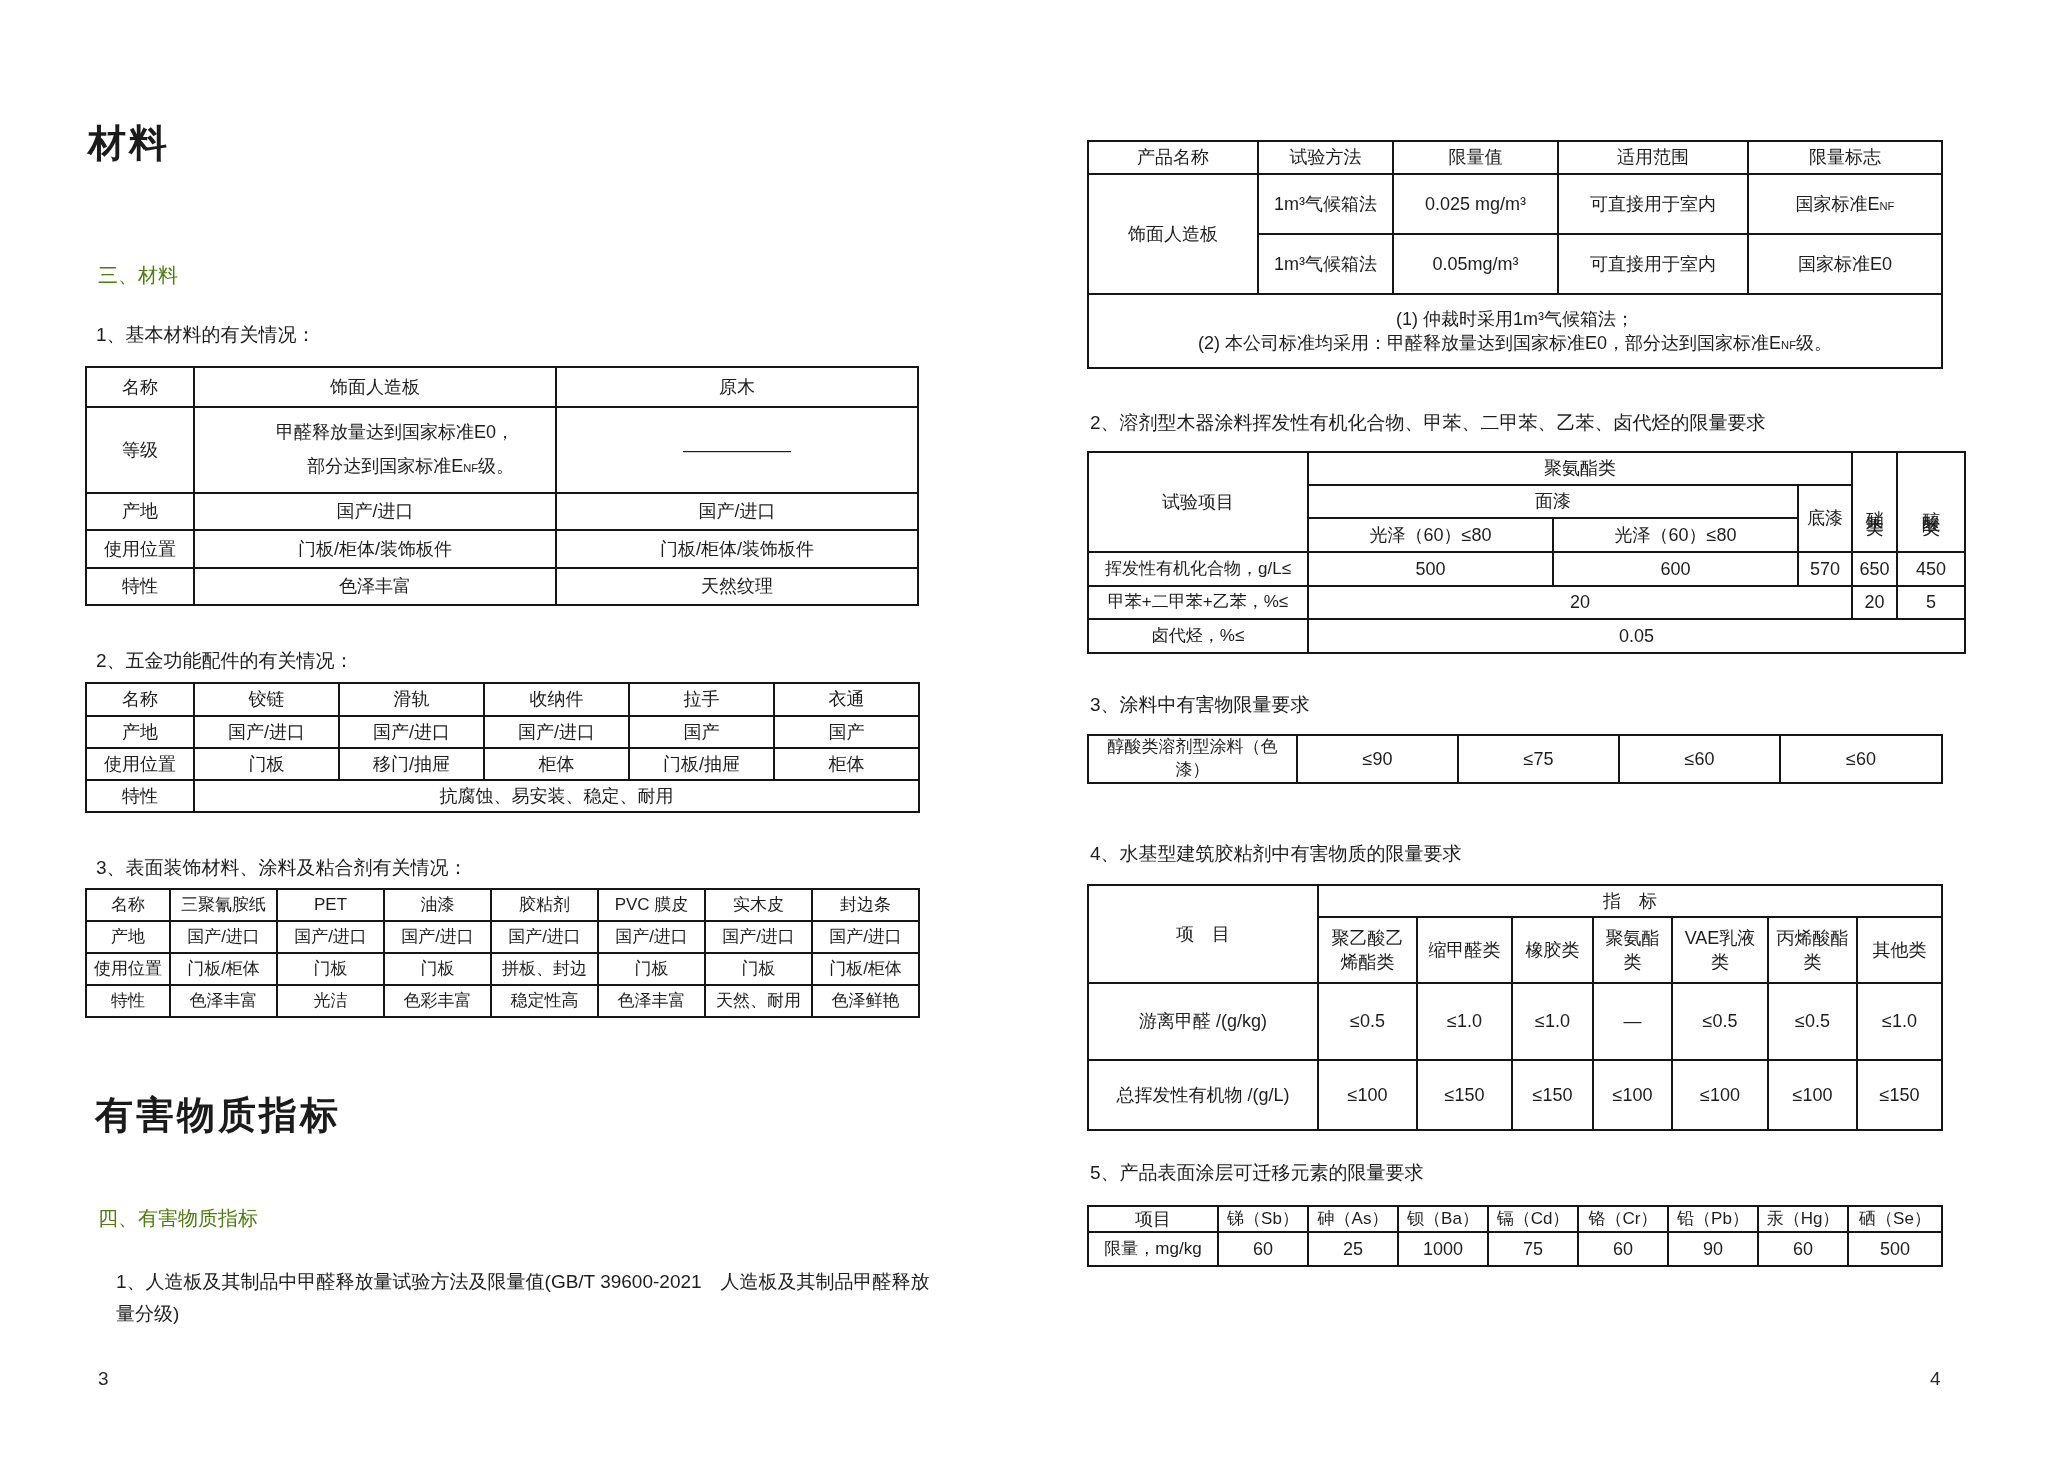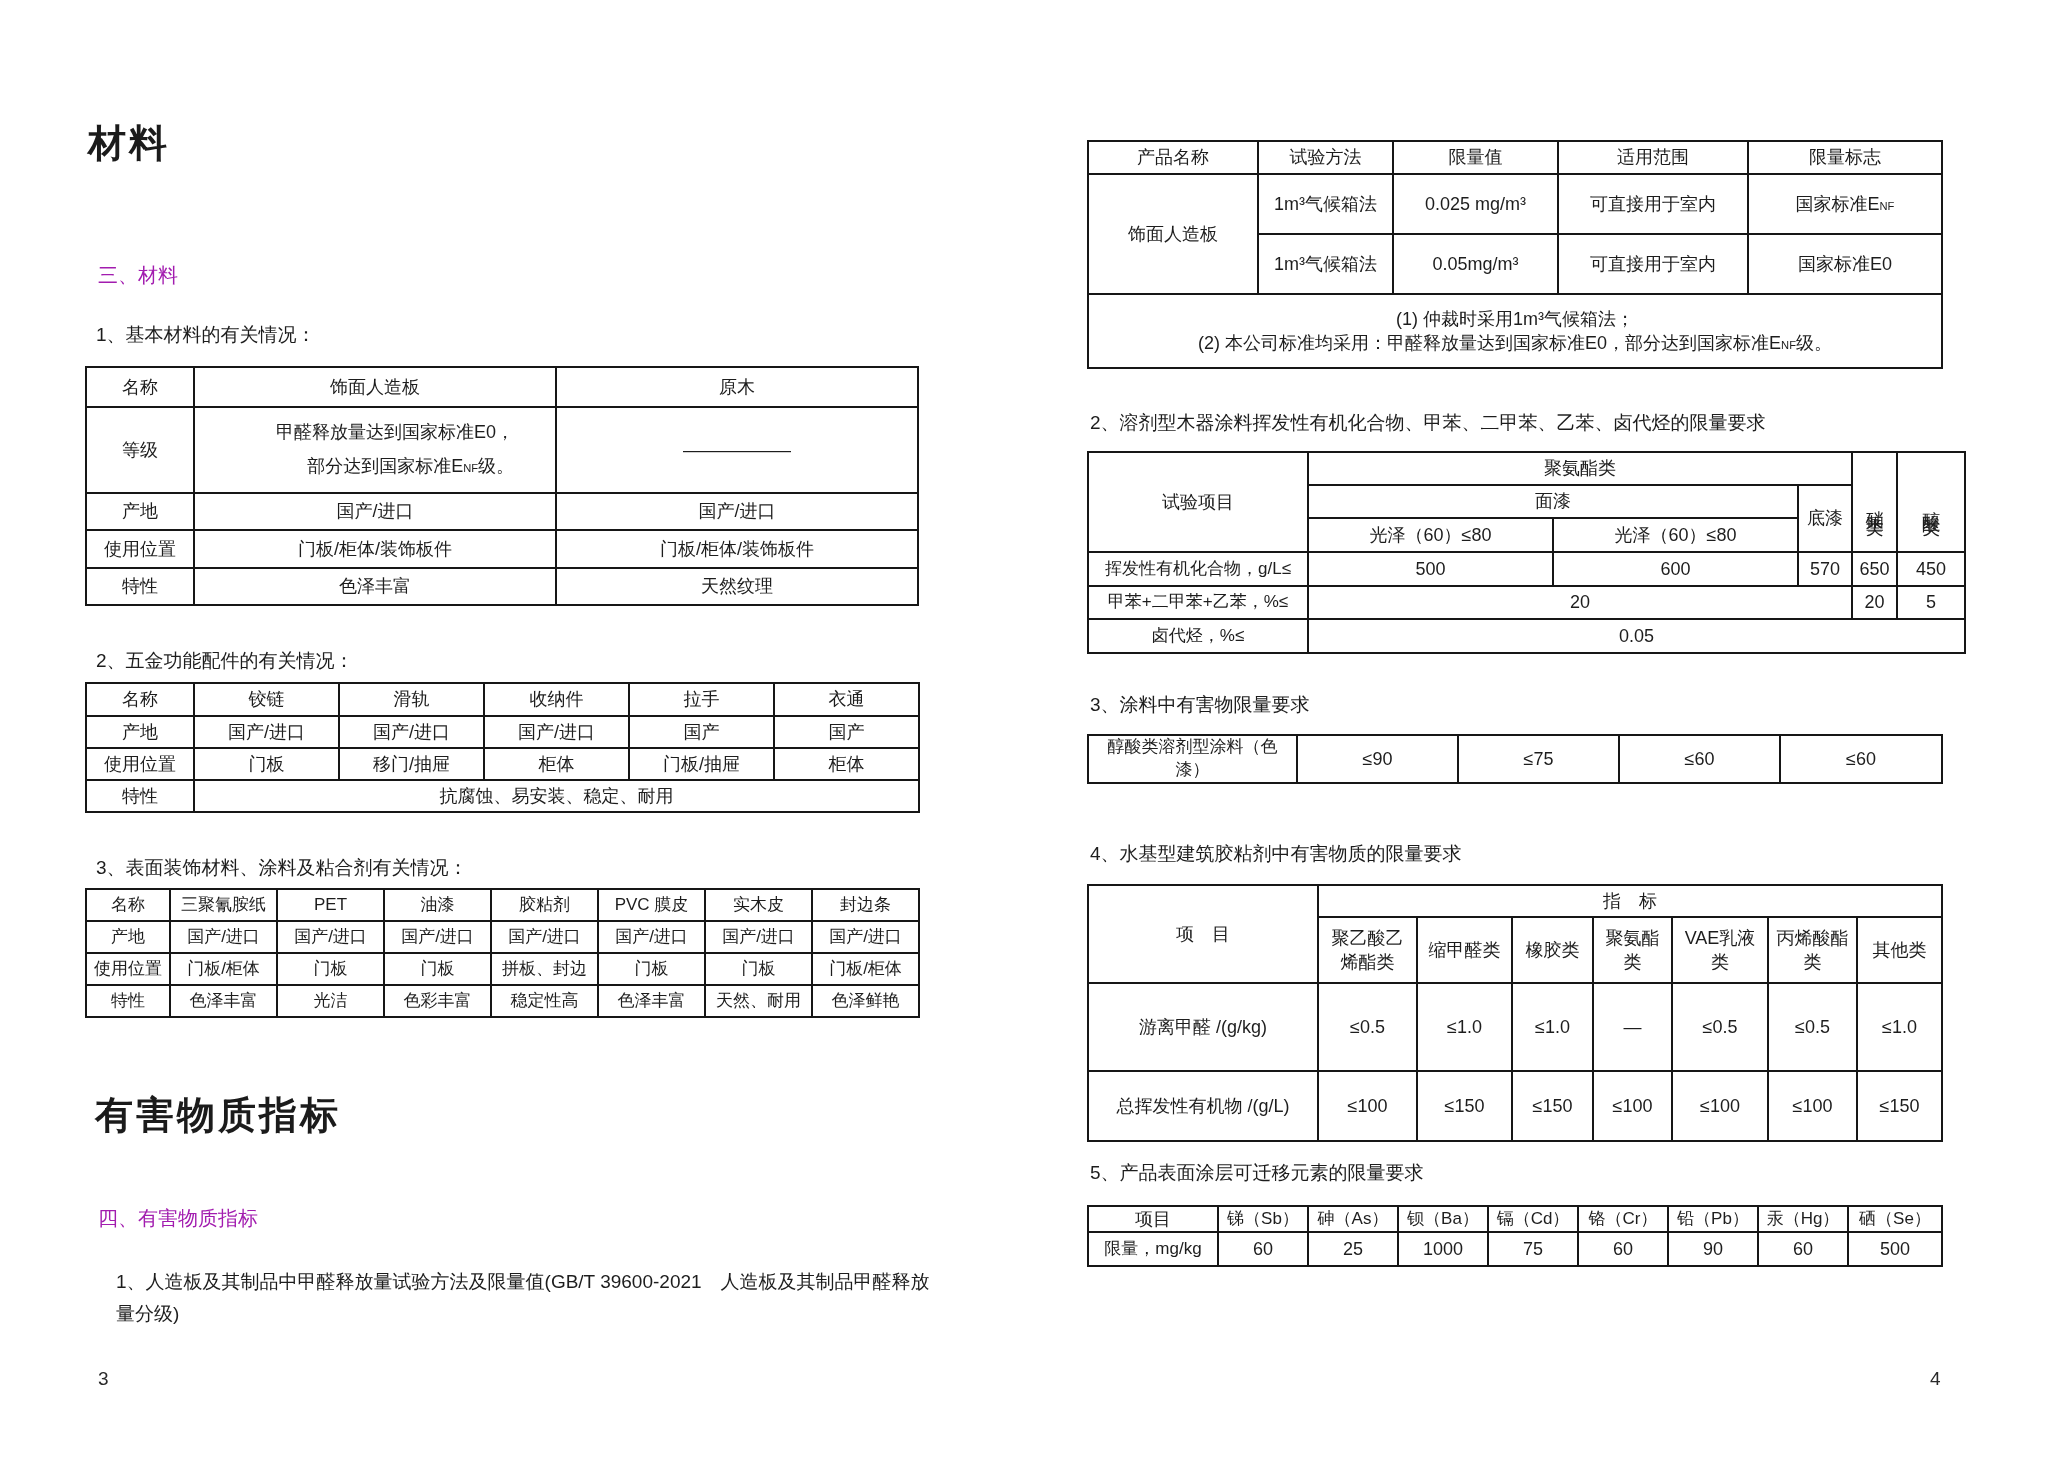--- a/index.html
+++ b/index.html
@@ -3,21 +3,21 @@
 <meta charset="utf-8">
 <style>
   html,body{margin:0;padding:0;background:#ffffff;}
   .canvas{
     position:relative;width:2048px;height:1464px;background:#ffffff;
     font-family:"Liberation Sans", sans-serif;color:#1d1d1d;overflow:hidden;
   }
   .abs{position:absolute;}
   .h1{font-size:38px;font-weight:700;letter-spacing:3px;color:#1b1b1b;}
   .cap{font-size:19px;color:#1d1d1d;}
-  .sec{font-size:20px;color:#a21caf;}
+  .sec{font-size:20px;color:#4d7c0f;}
   .para{font-size:19px;line-height:32px;color:#1d1d1d;}
   .pagenum{font-size:19px;color:#2a2a2a;}
   table.tbl{position:absolute;border-collapse:collapse;table-layout:fixed;}
   table.tbl td{
     border:2px solid #161616;text-align:center;vertical-align:middle;
     font-size:18px;line-height:1.35;padding:0 4px;color:#1d1d1d;overflow:hidden;
   }
   .grade-block{display:inline-block;text-align:right;line-height:34px;margin-left:40px;}
   .sc{font-size:0.62em;}
   .dashline{display:inline-block;letter-spacing:0;line-height:1;}
@@ -306,21 +306,21 @@
     </tr>
     <tr style="height:66px">
       <td>聚乙酸乙烯酯类</td>
       <td>缩甲醛类</td>
       <td>橡胶类</td>
       <td>聚氨酯类</td>
       <td>VAE乳液类</td>
       <td>丙烯酸酯类</td>
       <td>其他类</td>
     </tr>
-    <tr style="height:88px">
+    <tr style="height:77px">
       <td>游离甲醛 /(g/kg)</td>
       <td>≤0.5</td>
       <td>≤1.0</td>
       <td>≤1.0</td>
       <td>—</td>
       <td>≤0.5</td>
       <td>≤0.5</td>
       <td>≤1.0</td>
     </tr>
     <tr style="height:70px">

